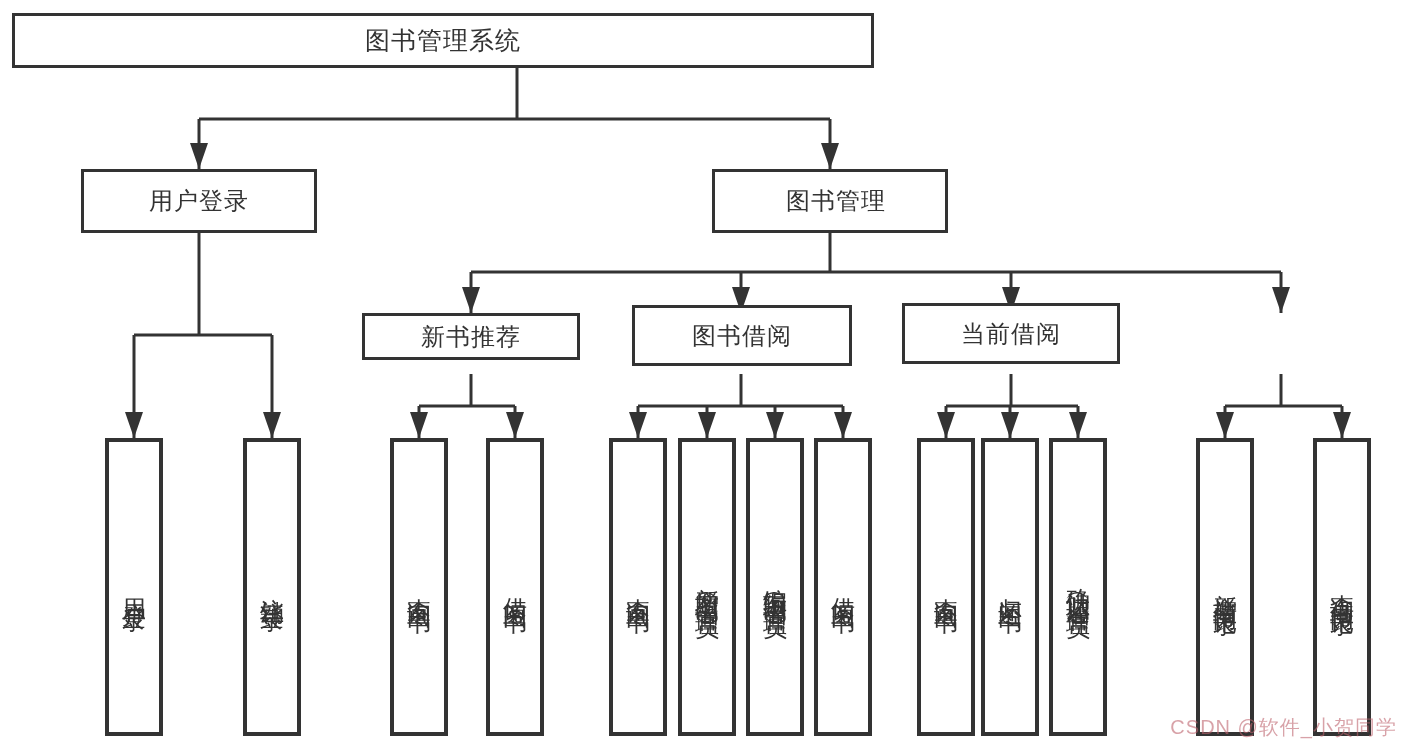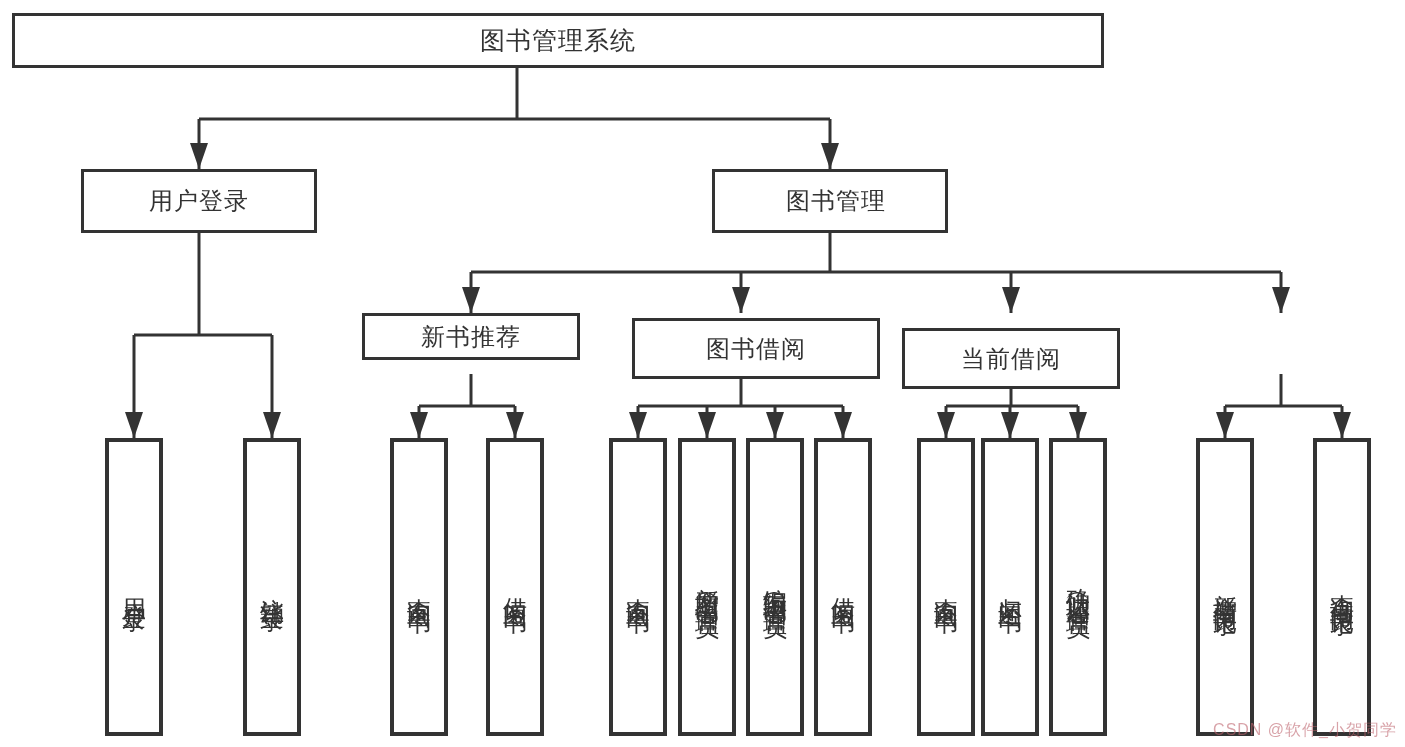--- a/index.html
+++ b/index.html
@@ -26,21 +26,21 @@
     position:absolute; z-index:1; box-sizing:border-box;
     width:58px; height:298px; top:438px;
     background:#ffffff; border:4px solid var(--line-color,#333);
     display:flex; align-items:center; justify-content:center;
     writing-mode:vertical-rl;
     font-size:24px; letter-spacing:4px; line-height:1;
   }
 
   .watermark {
     position:absolute; right:8px; bottom:6px; z-index:2;
-    font-size:16px; letter-spacing:1px;
+    font-size:20px; letter-spacing:1px;
     color:var(--wm-color); white-space:nowrap;
   }
 </style>
 </head>
 <body>
 
 <div id="canvas">
 
   <svg class="connectors" width="1405" height="747" viewBox="0 0 1405 747">
     <g>
@@ -99,28 +99,28 @@
 
       <path d="M1281,374 V406"></path>
       <path d="M1225,406 H1342"></path>
       <path d="M1225,406 V438"></path>
       <path d="M1342,406 V438"></path>
       <polygon points="1216,412 1234,412 1225,438"></polygon>
       <polygon points="1333,412 1351,412 1342,438"></polygon>
     </g>
   </svg>
 
-  <div class="hbox root" style="left:12px; top:13px; width:1092px; height:55px;text-align:right;">图书管理系统</div>
+  <div class="hbox root" style="left:12px; top:13px; width:862px; height:55px;text-align:right;">图书管理系统</div>
 
   <div class="hbox" style="left:81px; top:169px; width:236px; height:64px;">用户登录</div>
   <div class="hbox" style="left:712px; top:169px; width:236px; height:64px;padding-left:12px;">图书管理</div>
 
   <div class="hbox" style="left:362px; top:313px; width:218px; height:47px;">新书推荐</div>
-  <div class="hbox" style="left:632px; top:318px; width:248px; height:61px;">图书借阅</div>
-  <div class="hbox" style="left:902px; top:328px; width:218px; height:61px;">当前借阅</div>
+  <div class="hbox" style="left:632px; top:305px; width:220px; height:61px;">图书借阅</div>
+  <div class="hbox" style="left:902px; top:303px; width:218px; height:61px;">当前借阅</div>
 
   <div class="vbox" style="left:105px;">用户登录</div>
   <div class="vbox" style="left:243px;">注销登录</div>
 
   <div class="vbox" style="left:390px;">查询图书</div>
   <div class="vbox" style="left:486px;">借阅图书</div>
 
   <div class="vbox" style="left:609px;">查询图书</div>
   <div class="vbox" style="left:678px;">新增图书（管理员）</div>
   <div class="vbox" style="left:746px;">编辑图书（管理员）</div>

